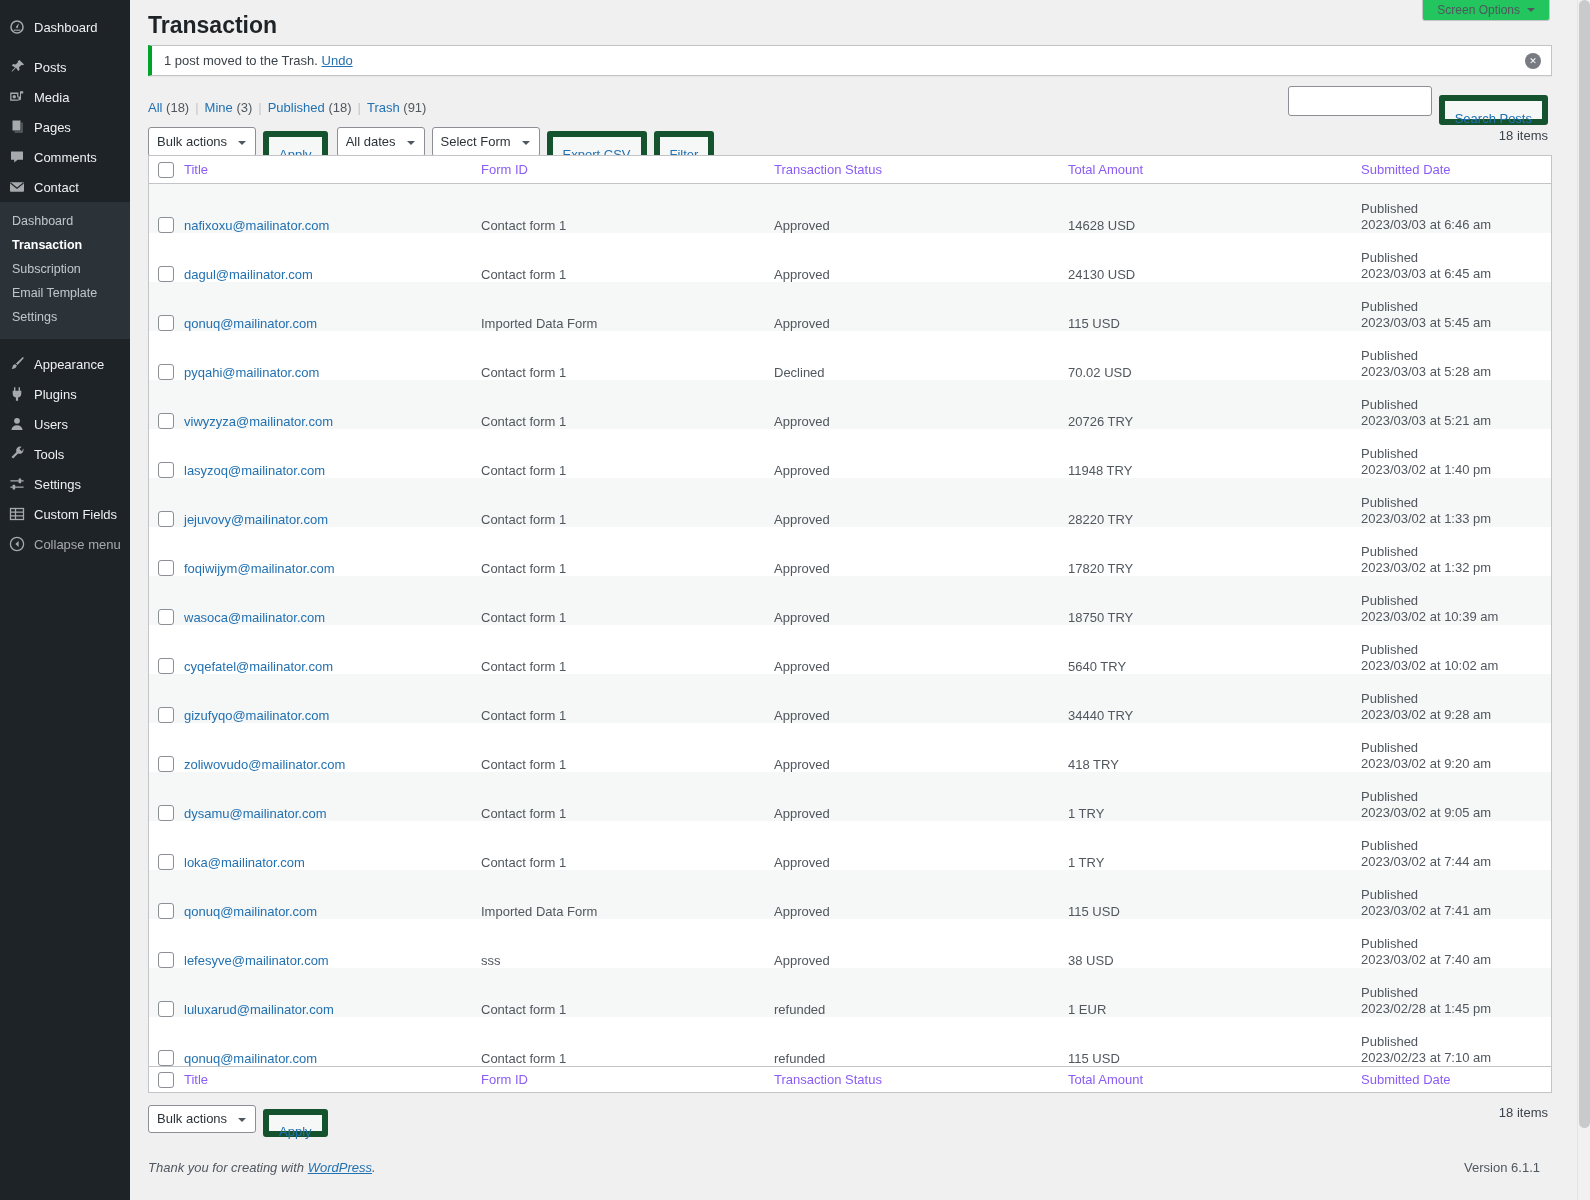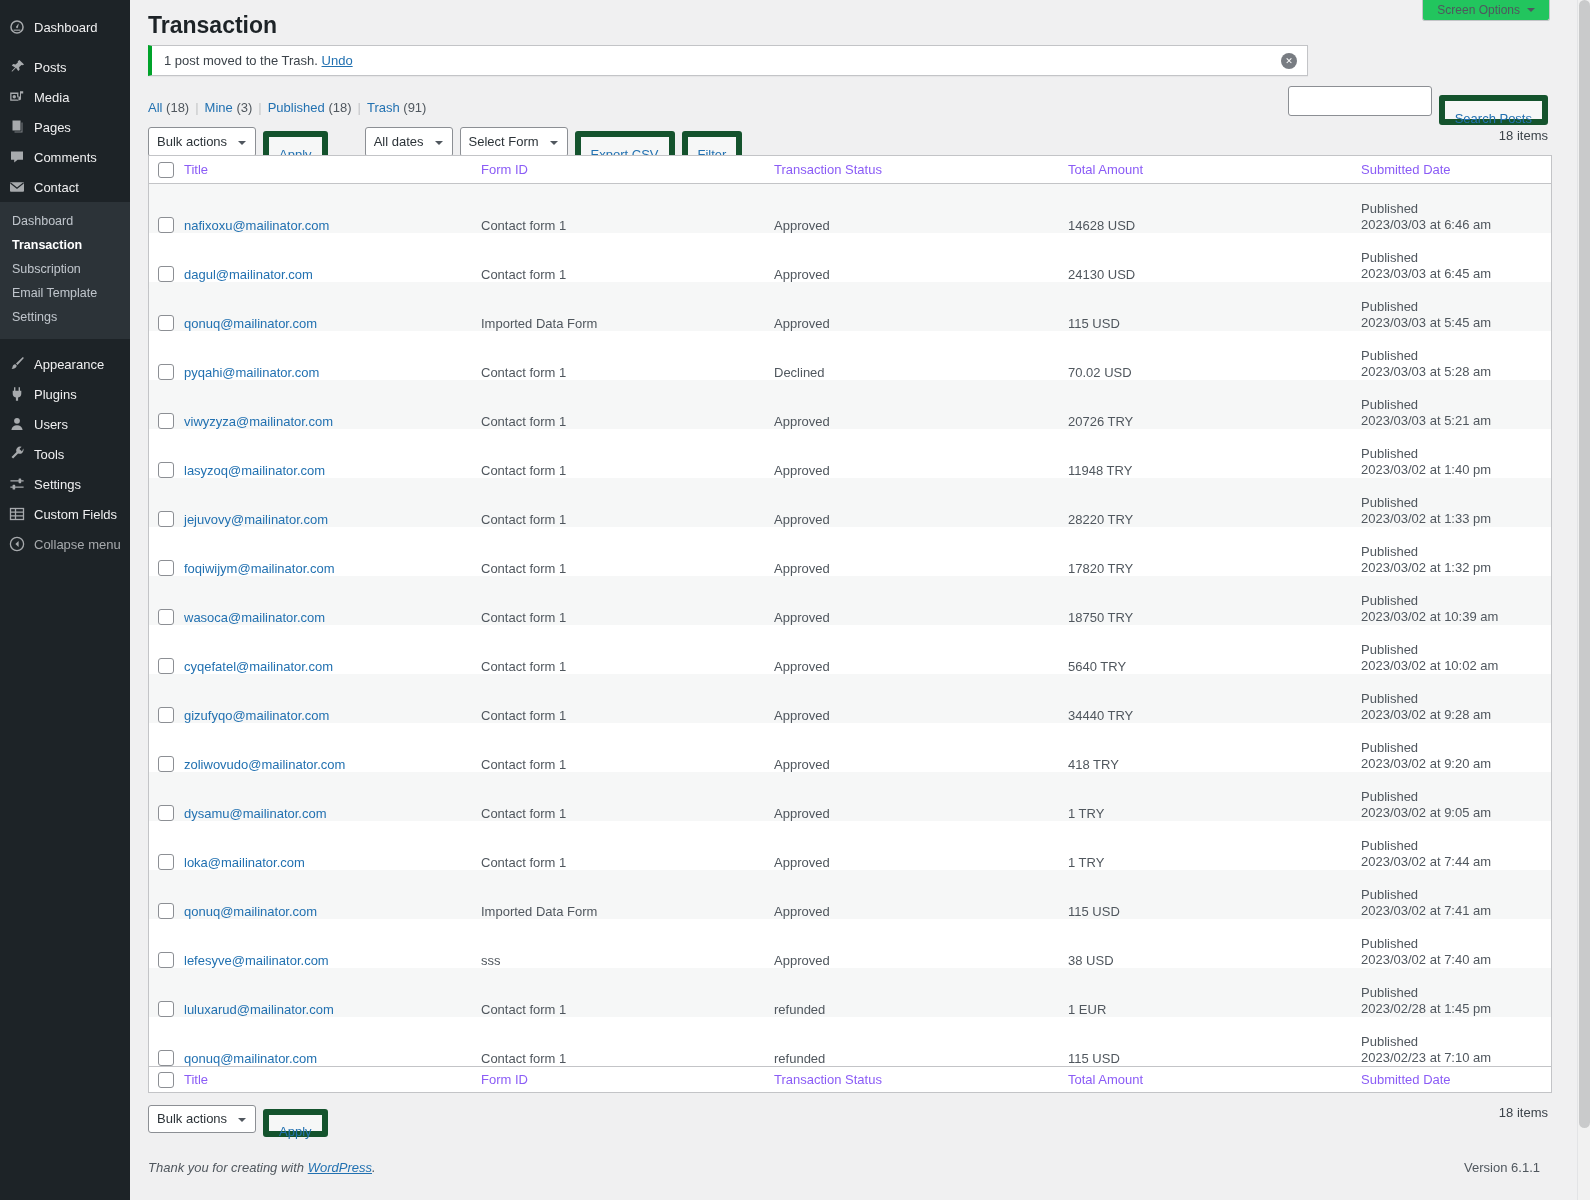--- a/index.html
+++ b/index.html
@@ -51,21 +51,21 @@
     position:absolute; top:0; right:2px; background:#22c55e;
     border:1px solid #c3c4c7; border-top:none; border-radius:0 0 3px 3px;
     padding:3px 14px; font-size:12px; color:#50575e; cursor:pointer;
     display:flex; align-items:center; gap:7px;
   }
   .screen-options .tri { border:4px solid transparent; border-top-color:#50575e; margin-top:4px; }
 
   h1.page-title { position:absolute; top:12px; left:0; font-size:23px; font-weight:600; color:#1d2327; }
 
   .notice {
-    position:absolute; top:45px; left:0; width:1160px; height:31px;
+    position:absolute; top:45px; left:0; width:1404px; height:31px;
     background:#fff; border:1px solid #c3c4c7; border-left:4px solid #00a32a;
     box-shadow:0 1px 1px rgba(0,0,0,.04);
     padding:7px 38px 7px 12px; font-size:13px; color:#3c434a;
   }
   .notice a { color:#2271b1; text-decoration:underline; }
   .notice .dismiss {
     position:absolute; right:10px; top:7px; width:16px; height:16px;
     background:#787c82; color:#fff; border-radius:50%;
     font-size:9px; line-height:16px; text-align:center; cursor:pointer;
   }
@@ -82,21 +82,21 @@
     border-radius:3px; height:30px; line-height:28px; padding:4px 10px;
     font-size:13px; cursor:pointer; display:inline-block; white-space:nowrap;margin-top:9px;
   }
 
   .toolbar { position:absolute; top:122px; left:0; display:flex; gap:7px; align-items:center; }
   .fselect {
     position:relative; background:#fff; border:1px solid #8c8f94; border-radius:3px;
     height:30px; line-height:28px; padding:0 28px 0 8px; color:#2c3338; font-size:13px; cursor:pointer;
   }
   .fselect .caret { position:absolute; right:9px; top:13px; border:4px solid transparent; border-top-color:#50575e; }
-  .fselect.w-dates { margin-left:30px; }
+  .fselect.w-dates { margin-left:2px; }
   .items-count-top { position:absolute; top:128px; right:4px; color:#3c434a; font-size:13px; }
 
   
   .list-table {
     position:absolute; top:155px; left:0; width:1404px;
     background:#fff; border:1px solid #c3c4c7;
   }
   .thead, .tfootr { display:flex; align-items:center; height:28px; }
   .thead { border-bottom:1px solid #c3c4c7; }
   .tfootr { border-top:1px solid #c3c4c7; height:26px; }

